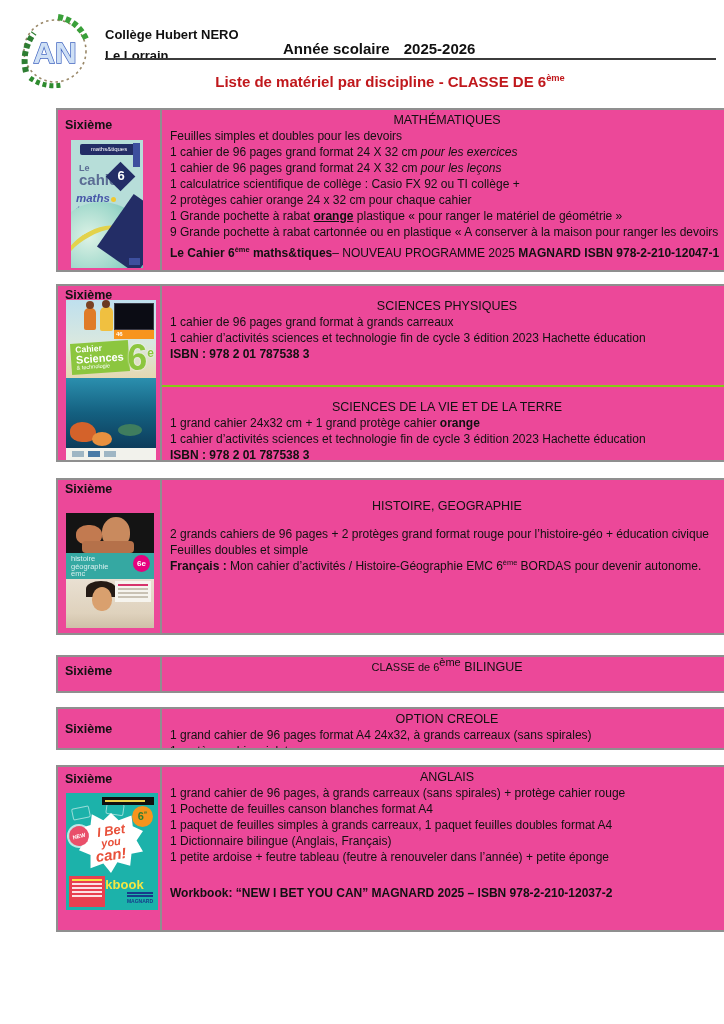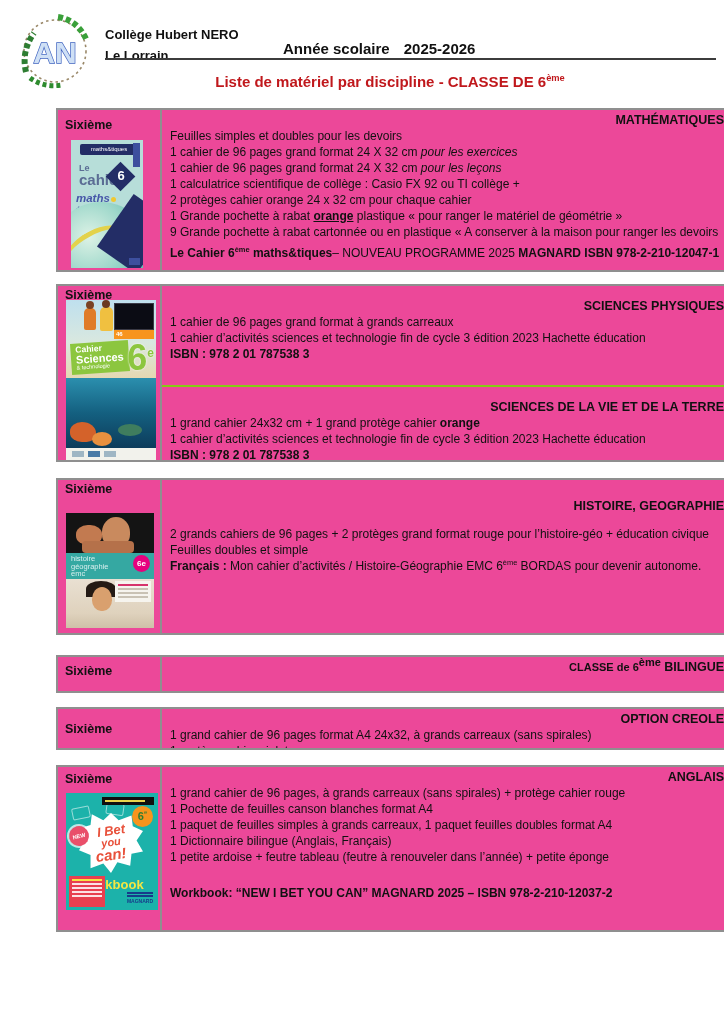--- a/index.html
+++ b/index.html
@@ -15,21 +15,21 @@
              font-size:15px;font-weight:bold;color:#c0181c;}
   sup{font-size:0.62em;vertical-align:super;line-height:0;}
 
   
   .tbl{position:absolute;left:56px;width:676px;box-sizing:border-box;
        border:2px solid #8f8f8f;display:flex;background:#ec4899;}
   .cell-left{width:104px;flex:none;border-right:2px solid #8f8f8f;position:relative;box-sizing:border-box;}
   .cell-right{flex:1;position:relative;padding:2px 6px 0 8px;overflow:hidden;}
   .cell-right.no-pad{padding:0;}
   .level{font-weight:bold;font-size:12.5px;padding-left:7px;}
-  .t-title{text-align:right;font-weight:bold;font-size:12.5px;line-height:16px;}
+  .t-title{text-align:center;font-weight:normal;font-size:12.5px;line-height:16px;}
   .line{font-size:12px;line-height:16px;}
   .it{font-style:italic;}
   .bd{font-weight:bold;}
   .bu{font-weight:bold;text-decoration:underline;}
   .ref{margin-top:5px;font-size:12px;line-height:16px;}
   .subrow{padding:12px 6px 0 8px;box-sizing:border-box;}
   .subrow1{height:101px;border-bottom:2px solid #84cc16;}
   .small-title{font-size:11px;}
 
   

